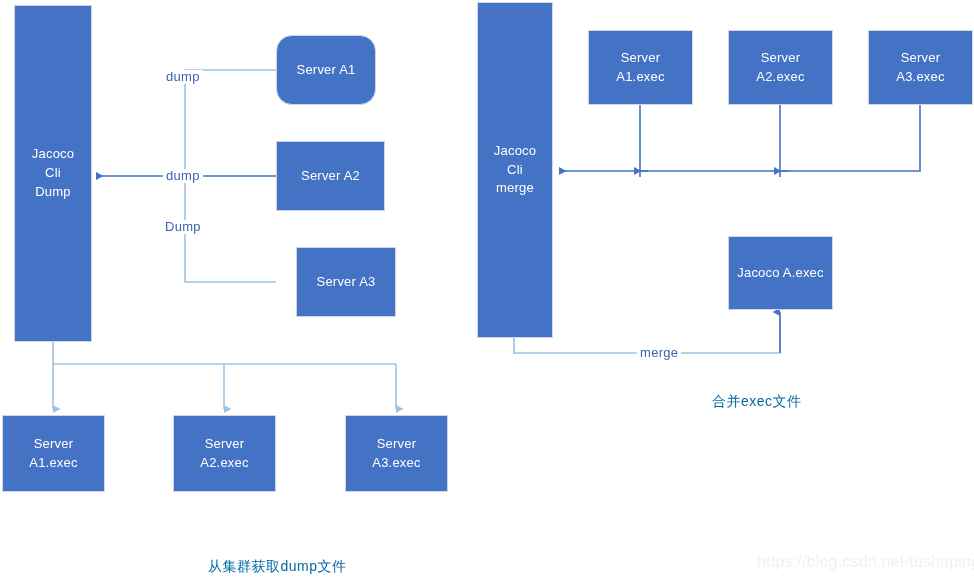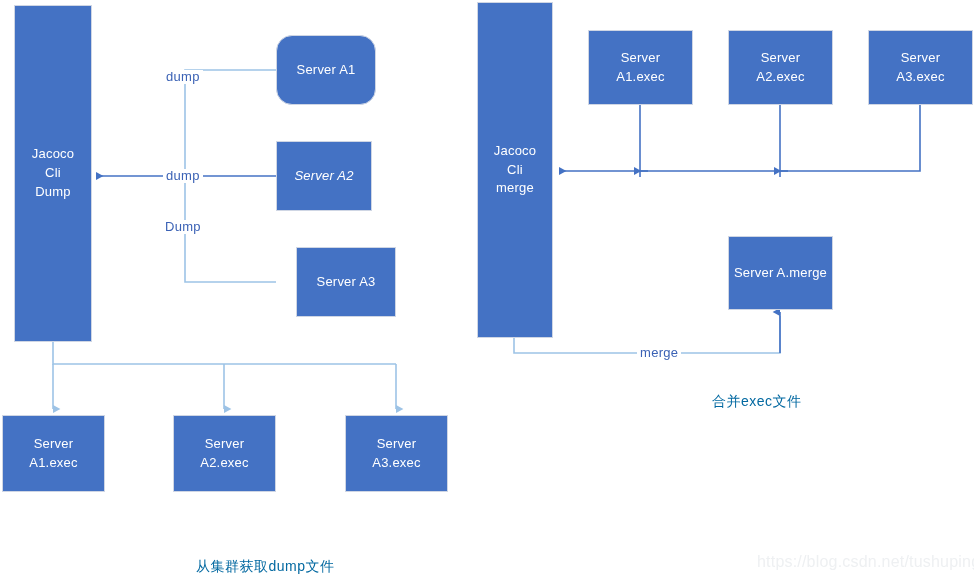--- a/index.html
+++ b/index.html
@@ -110,55 +110,55 @@
       <path d="M780,353 L780,312" fill="none" stroke="#4472C4" stroke-width="1.6" marker-end="url(#arrow-dark-up)"></path>
     </g>
   </svg>
 
   <div class="node" style="left:14px;top:5px;width:78px;height:337px;">Jacoco
 Cli
 Dump</div>
 
   <div class="node" style="left:276px;top:35px;width:100px;height:70px;border-radius:16px;">Server A1</div>
 
-  <div class="node" style="left:276px;top:141px;width:96px;height:70px;font-style:italic;">Server A2</div>
+  <div class="node" style="left:276px;top:141px;width:109px;height:70px;">Server A2</div>
 
   <div class="node" style="left:276px;top:247px;width:100px;height:70px;margin-left:20px;">Server A3</div>
 
   <div class="edge-label" style="left:163px;top:70px;">dump</div>
 
   <div class="edge-label" style="left:163px;top:169px;">dump</div>
 
   <div class="edge-label" style="left:162px;top:220px;">Dump</div>
 
   <div class="node" style="left:2px;top:415px;width:103px;height:77px;">Server
 A1.exec</div>
 
   <div class="node" style="left:173px;top:415px;width:103px;height:77px;">Server
 A2.exec</div>
 
   <div class="node" style="left:345px;top:415px;width:103px;height:77px;">Server
 A3.exec</div>
 
-  <div class="caption" style="left:196px;top:558px;text-align:right;">从集群获取dump文件</div>
+  <div class="caption" style="left:208px;top:558px;text-align:right;">从集群获取dump文件</div>
 
   <div class="node" style="left:477px;top:2px;width:76px;height:336px;">Jacoco
 Cli
 merge</div>
 
   <div class="node" style="left:588px;top:30px;width:105px;height:75px;">Server
 A1.exec</div>
 
   <div class="node" style="left:728px;top:30px;width:105px;height:75px;">Server
 A2.exec</div>
 
   <div class="node" style="left:868px;top:30px;width:105px;height:75px;">Server
 A3.exec</div>
 
-  <div class="node" style="left:728px;top:236px;width:105px;height:74px;">Server A.merge</div>
+  <div class="node" style="left:728px;top:236px;width:105px;height:74px;">Jacoco A.exec</div>
 
   <div class="edge-label" style="left:637px;top:346px;">merge</div>
 
   <div class="caption" style="left:712px;top:393px;">合并exec文件</div>
 
   <div class="watermark" style="left:757px;top:553px;">https://blog.csdn.net/tushuping</div>
 
 </div>
 
 </body></html>

